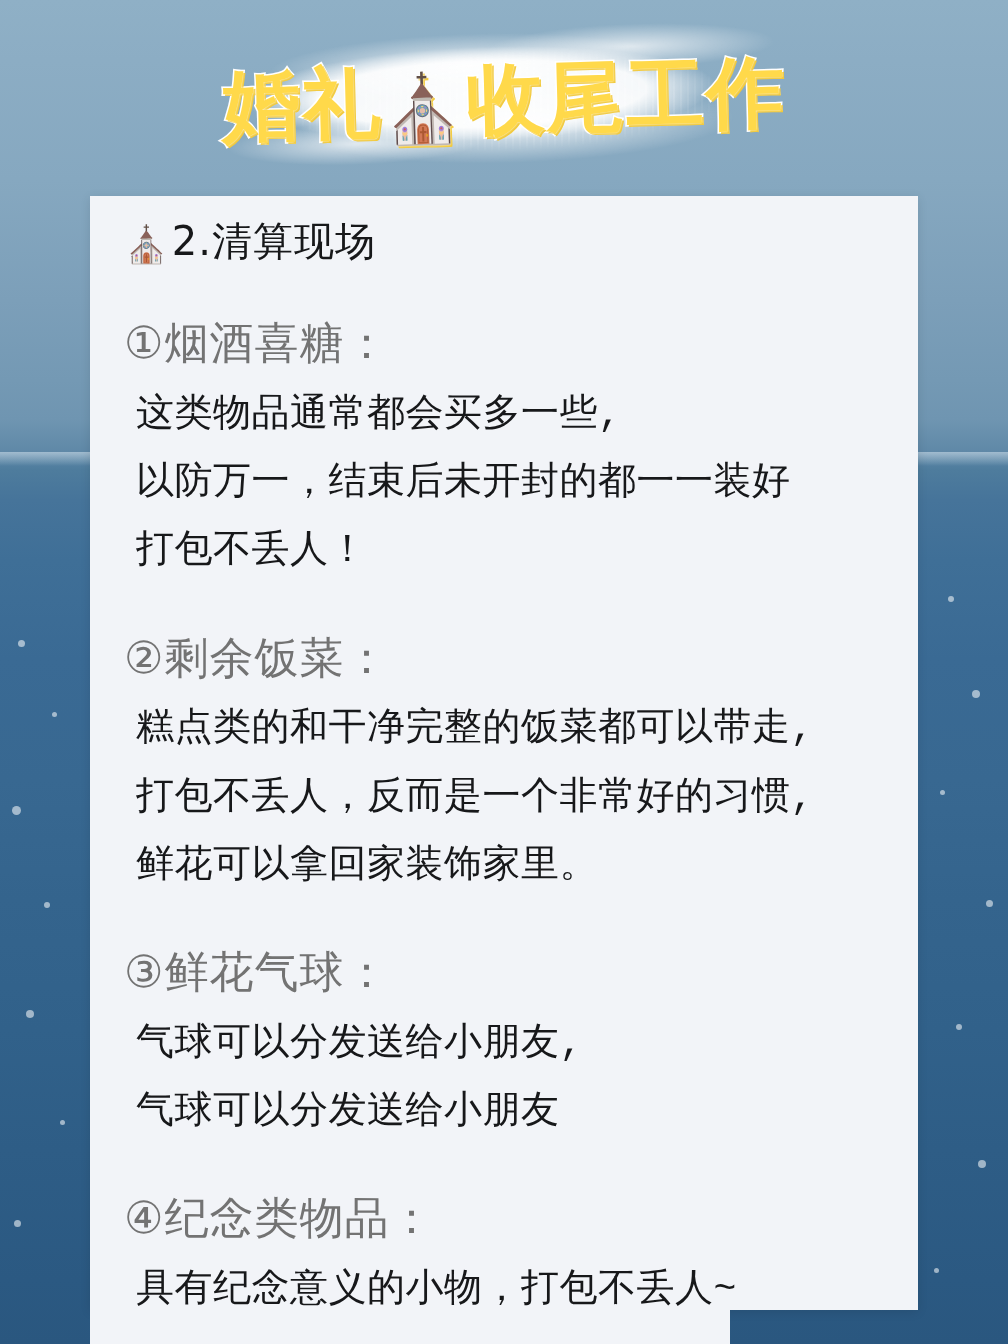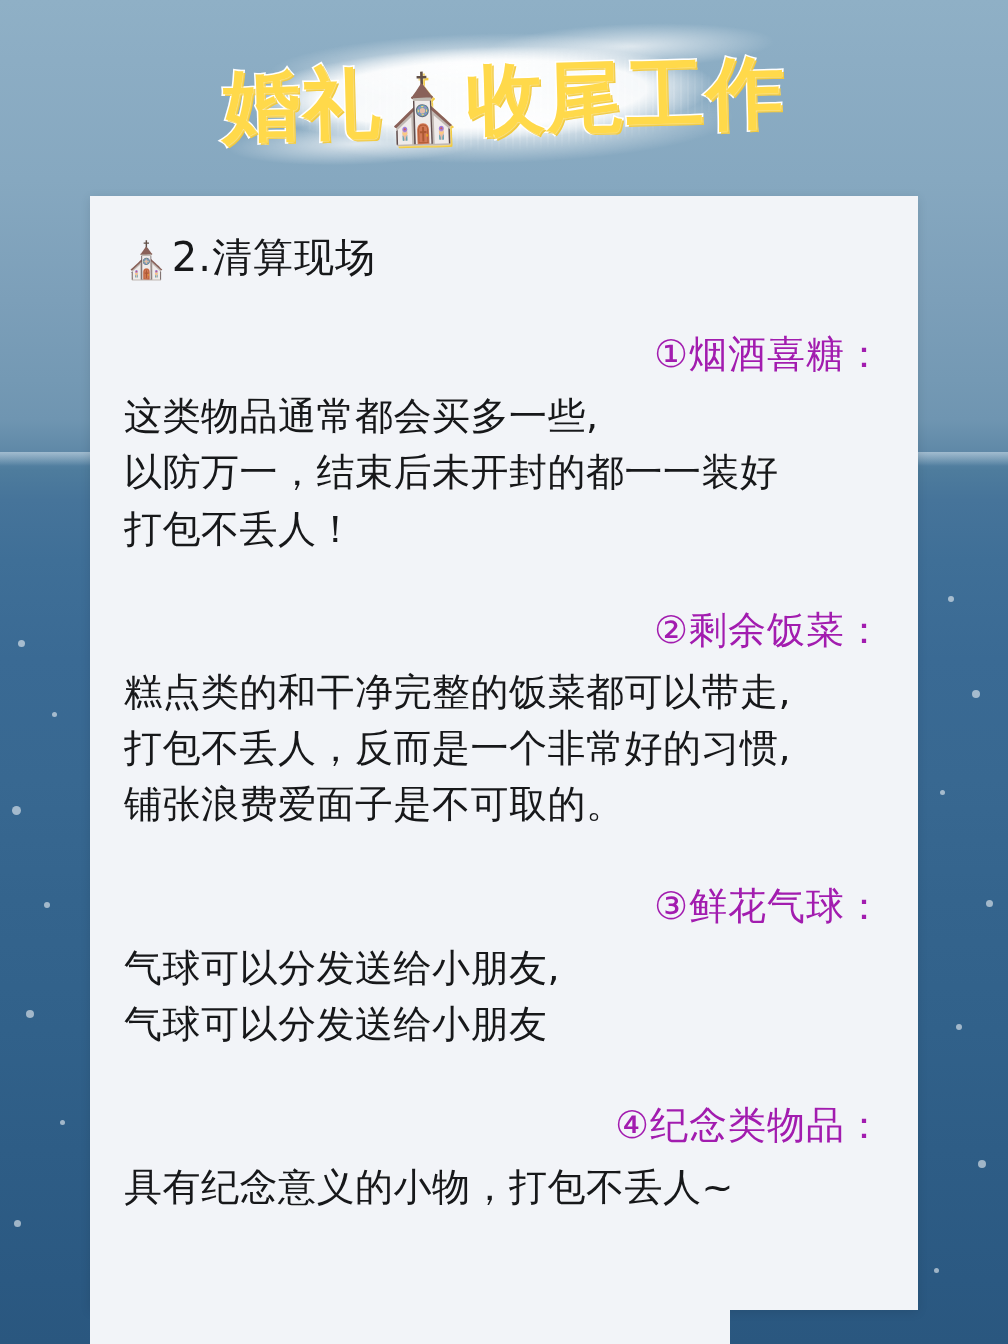--- a/index.html
+++ b/index.html
@@ -121,21 +121,21 @@
   .card {
     position: absolute;
     left: 90px;
     top: 196px;
     width: 828px;
     height: 1114px;
     background: #f2f4f8;
     box-shadow: 0 2px 10px rgba(0,0,0,0.10);
   }
   .card-inner {
-    padding: 36px 34px 0 34px;
+    padding: 20px 34px 0 34px;
   }
   .heading {
     font-family: "DejaVu Sans", "Liberation Sans", sans-serif;
     font-size: 40px;
     color: #17181a;
     letter-spacing: 1px;
     line-height: 1.25;
     margin: 0 0 44px 0;
     white-space: nowrap;
   }
@@ -144,35 +144,35 @@
     vertical-align: -2px;
     margin-right: 2px;
   }
 
   .section {
     margin-bottom: 46px;
   }
   .section:last-child { margin-bottom: 0; }
 
   .sec-title {
-    font-size: 38px;
-    color: #a21caf;
+    font-size: 44px;
+    color: #737373;
     line-height: 1.45;
     letter-spacing: 1px;
     margin: 0 0 6px 0;
     white-space: nowrap;
-    text-align: right;
   }
   .sec-line {
     font-size: 38px;
     color: #17181a;
     line-height: 1.48;
     letter-spacing: 0.5px;
-    margin: 0;
-    white-space: nowrap;
+    margin: 12px;
+    white-space: nowrap;
+    font-family: Liberation Mono, monospace;
   }
 
   
   .bottom-strip {
     position: absolute;
     left: 90px;
     top: 1310px;
     width: 640px;
     height: 34px;
     background: #f2f4f8;
@@ -215,21 +215,21 @@
         <p class="sec-title">①烟酒喜糖：</p>
         <p class="sec-line">这类物品通常都会买多一些,</p>
         <p class="sec-line">以防万一，结束后未开封的都一一装好</p>
         <p class="sec-line">打包不丢人！</p>
       </div>
 
       <div class="section">
         <p class="sec-title">②剩余饭菜：</p>
         <p class="sec-line">糕点类的和干净完整的饭菜都可以带走,</p>
         <p class="sec-line">打包不丢人，反而是一个非常好的习惯,</p>
-        <p class="sec-line">铺张浪费爱面子是不可取的。</p>
+        <p class="sec-line">鲜花可以拿回家装饰家里。</p>
       </div>
 
       <div class="section">
         <p class="sec-title">③鲜花气球：</p>
         <p class="sec-line">气球可以分发送给小朋友,</p>
         <p class="sec-line">气球可以分发送给小朋友</p>
       </div>
 
       <div class="section">
         <p class="sec-title">④纪念类物品：</p>

